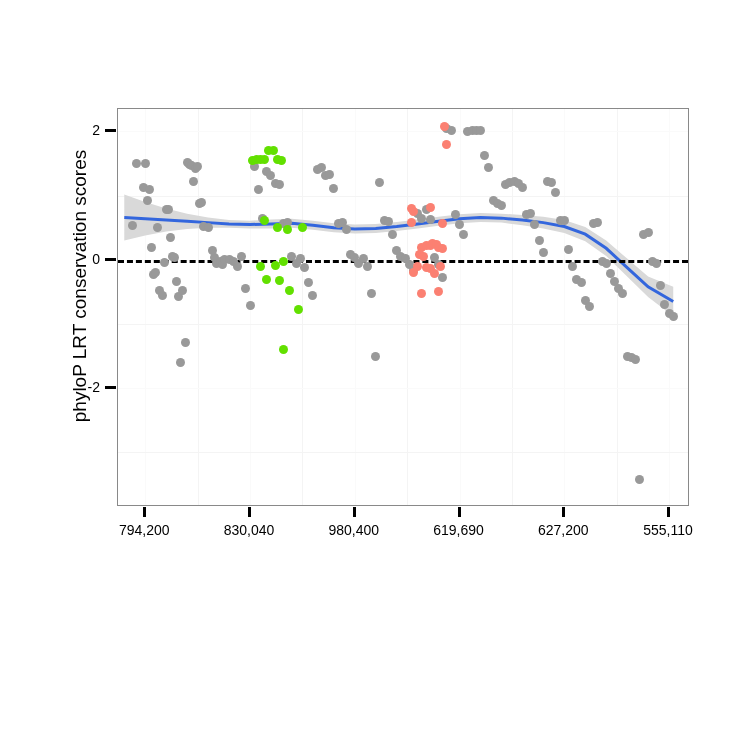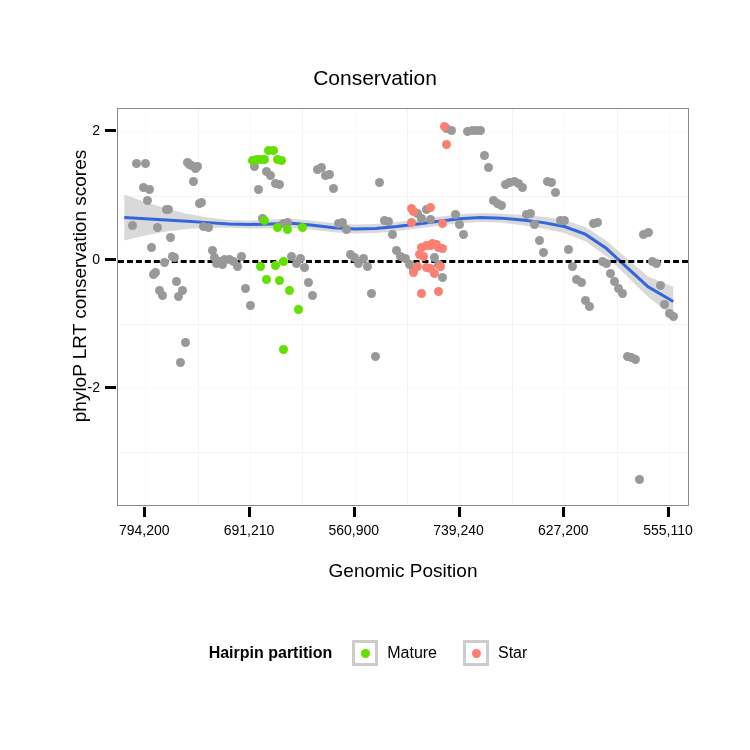--- a/index.html
+++ b/index.html
@@ -61,24 +61,22 @@
   .legend-key .dot{width:9px;height:9px;border-radius:50%;}
   .legend-item{display:flex;align-items:center;gap:9px;margin-right:14px;}
   .legend-label{font-size:16px;}
   svg.overlay{position:absolute;left:0;top:0;width:572px;height:398px;overflow:visible;}
 </style>
 </head>
 <body>
 
 <div id="plot-root">
 
-  <div class="title">Conservation</div>
 
   <div class="ylab">phyloP LRT conservation scores</div>
-  <div class="xlab">Genomic Position</div>
 
   <div class="panel" id="panel">
     <div id="grid-layer">
         <div class="gridline grid-v grid-major" style="left: 27.2381px;"></div>
         <div class="gridline grid-v grid-major" style="left: 132px;"></div>
         <div class="gridline grid-v grid-major" style="left: 236.762px;"></div>
         <div class="gridline grid-v grid-major" style="left: 341.524px;"></div>
         <div class="gridline grid-v grid-major" style="left: 446.286px;"></div>
         <div class="gridline grid-v grid-major" style="left: 551.048px;"></div>
         <div class="gridline grid-v" style="left: 79.619px;"></div>
@@ -289,46 +287,31 @@
         <div class="pt pt-star" style="left: 316.381px; top: 164.977px;"></div>
         <div class="pt pt-star" style="left: 303.81px; top: 184.235px;"></div>
         <div class="pt pt-star" style="left: 320.571px; top: 182.952px;"></div>
       </div>
   </div>
 
   <div id="axis-ticks">
       <div class="tick-x" style="left: 143.238px;"></div>
       <div class="ticklabel-x" style="left: 104.238px;">794,200</div>
       <div class="tick-x" style="left: 248px;"></div>
-      <div class="ticklabel-x" style="left: 209px;">691,210</div>
+      <div class="ticklabel-x" style="left: 209px;">830,040</div>
       <div class="tick-x" style="left: 352.762px;"></div>
-      <div class="ticklabel-x" style="left: 313.762px;">560,900</div>
+      <div class="ticklabel-x" style="left: 313.762px;">980,400</div>
       <div class="tick-x" style="left: 457.524px;"></div>
-      <div class="ticklabel-x" style="left: 418.524px;">739,240</div>
+      <div class="ticklabel-x" style="left: 418.524px;">619,690</div>
       <div class="tick-x" style="left: 562.286px;"></div>
       <div class="ticklabel-x" style="left: 523.286px;">627,200</div>
       <div class="tick-x" style="left: 667.048px;"></div>
       <div class="ticklabel-x" style="left: 628.048px;">555,110</div>
       <div class="tick-y" style="top: 129.468px;"></div>
       <div class="ticklabel-y" style="top: 122.468px;">2</div>
       <div class="tick-y" style="top: 257.855px;"></div>
       <div class="ticklabel-y" style="top: 250.855px;">0</div>
       <div class="tick-y" style="top: 386.242px;"></div>
       <div class="ticklabel-y" style="top: 379.242px;">-2</div>
     </div>
 
-  <div class="legend">
-    <div class="legend-title">Hairpin partition</div>
-    <div class="legend-item">
-      <div class="legend-key">
-        <div class="dot" id="key-mature" style="background: rgb(98, 224, 0);"></div>
-      </div>
-      <div class="legend-label">Mature</div>
-    </div>
-    <div class="legend-item">
-      <div class="legend-key">
-        <div class="dot" id="key-star" style="background: rgb(251, 128, 114);"></div>
-      </div>
-      <div class="legend-label">Star</div>
-    </div>
-  </div>
 
 </div>
 
 </body></html>

